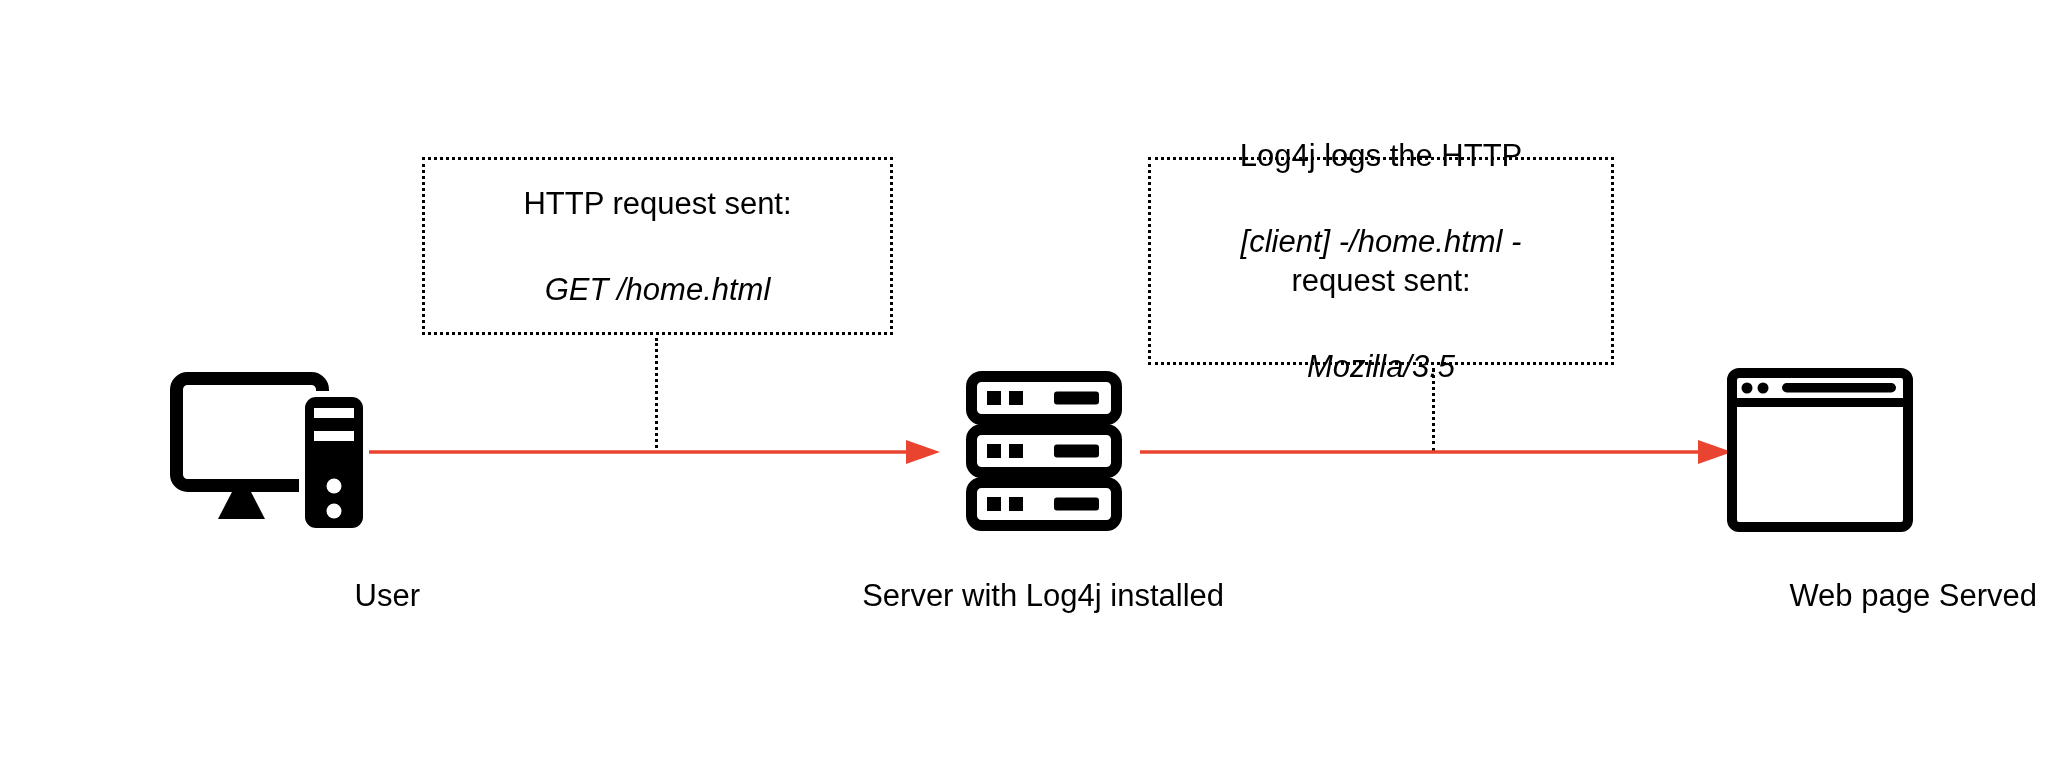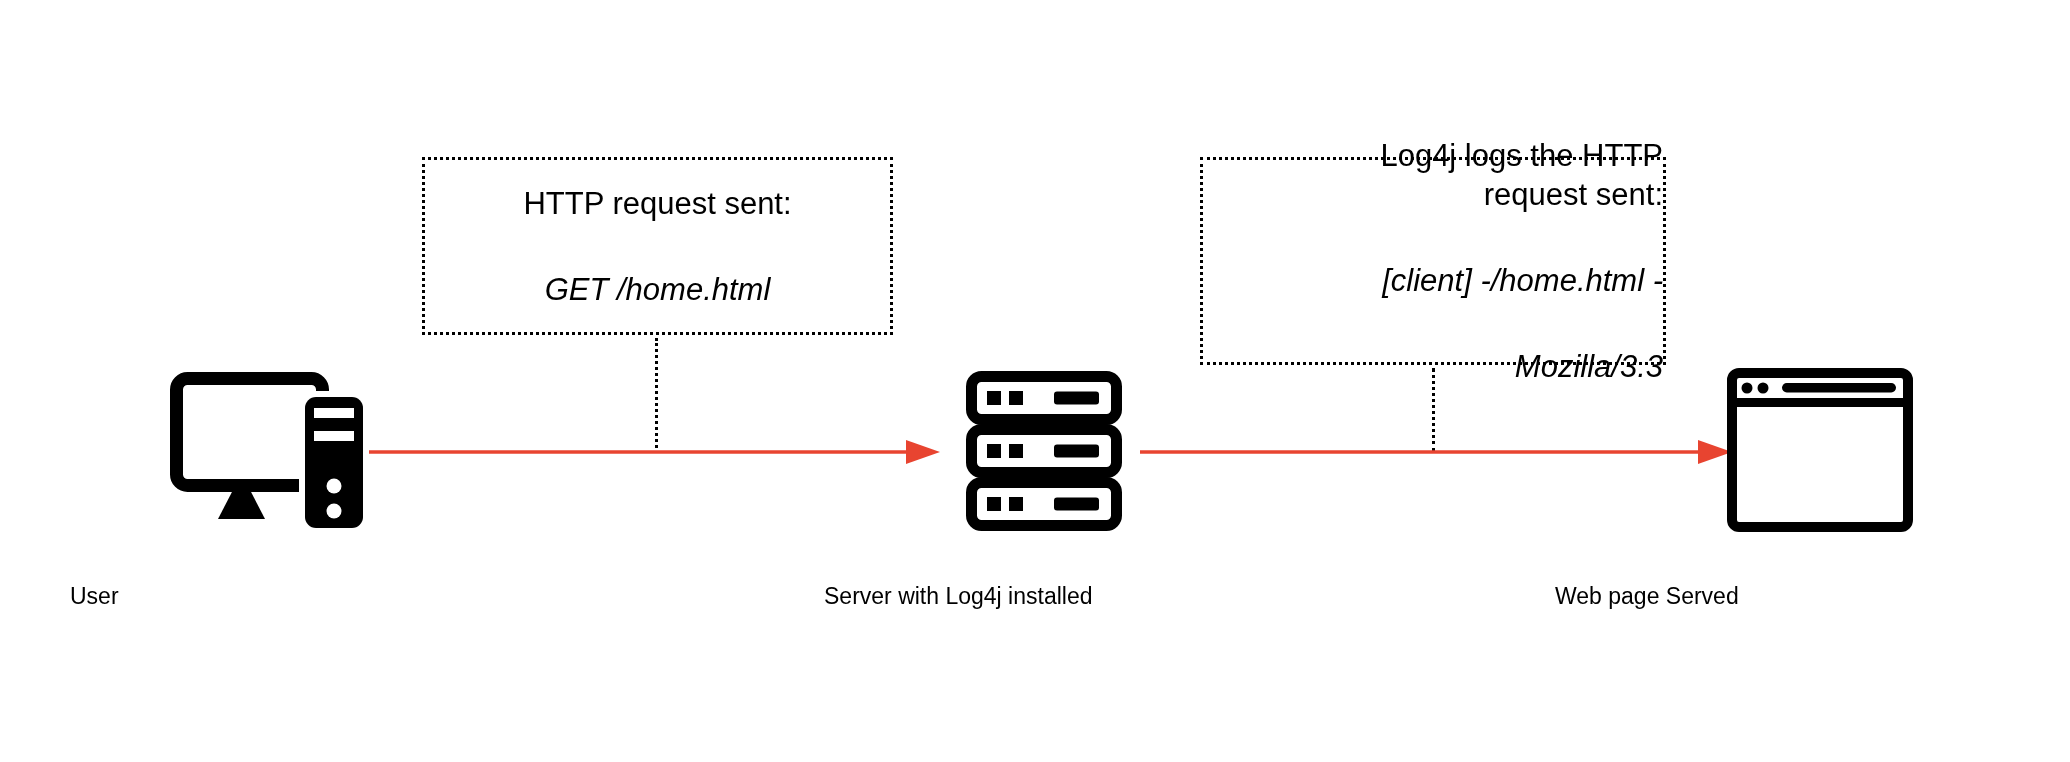--- a/index.html
+++ b/index.html
@@ -24,21 +24,21 @@
     display: flex;
     flex-direction: column;
     justify-content: center;
     align-items: center;
     text-align: center;
     font-size: 31px;
     line-height: 39px;
     color: #000000;
   }
   .note--request { left: 422px; top: 157px; width: 471px; height: 178px; }
-  .note--log     { left: 1200px; top: 157px; width: 466px; height: 208px; align-items: flex-end; }
+  .note--log     { left: 1148px; top: 157px; width: 466px; height: 208px; }
   .note .line { white-space: nowrap; }
   .note .line.italic { font-style: italic; margin-top: 47px; }
 
   
   .connector {
     position: absolute;
     width: 0;
     border-left: 3px dotted #000000;
   }
   .connector--one { left: 655px; top: 338px; height: 110px; }
@@ -59,45 +59,45 @@
     display: block;
   }
   .icon--user    { left: 167px; top: 369px; }
   .icon--server  { left: 966px; top: 371px; }
   .icon--browser { left: 1727px; top: 368px; }
 
   
   .node-label {
     position: absolute;
     top: 578px;
-    text-align: left;
-    font-size: 23px;
+    text-align: right;
+    font-size: 31px;
     line-height: 36px;
     color: #000000;
     white-space: nowrap;
   }
   .node-label--user    { left: 70px;   width: 350px; }
   .node-label--server  { left: 824px;  width: 400px; }
-  .node-label--browser { left: 1555px; width: 400px; }
+  .node-label--browser { left: 1637px; width: 400px; }
 </style>
 </head>
 <body>
 
 <div class="canvas">
 
   <div class="note note--request">
     <div class="line">HTTP request sent:</div>
     <div class="line italic">GET /home.html</div>
   </div>
 
   <div class="note note--log">
     <div class="line">Log4j logs the HTTP</div>
+    <div class="line italic">[client] -/home.html -</div>
     <div class="line">request sent:</div>
-    <div class="line italic">[client] -/home.html -</div>
-    <div class="line italic">Mozilla/3.3</div>
+    <div class="line italic">Mozilla/3.5</div>
   </div>
 
   <div class="connector connector--one"></div>
   <div class="connector connector--two"></div>
 
   <svg class="arrow-layer" viewBox="0 0 2070 762" xmlns="http://www.w3.org/2000/svg" aria-hidden="true">
     <g>
       <line x1="367" y1="452" x2="908" y2="452" stroke-width="3.5" stroke="#e84430"></line>
       <polygon points="906,440 940,452 906,464" fill="#e84430"></polygon>
     </g>

